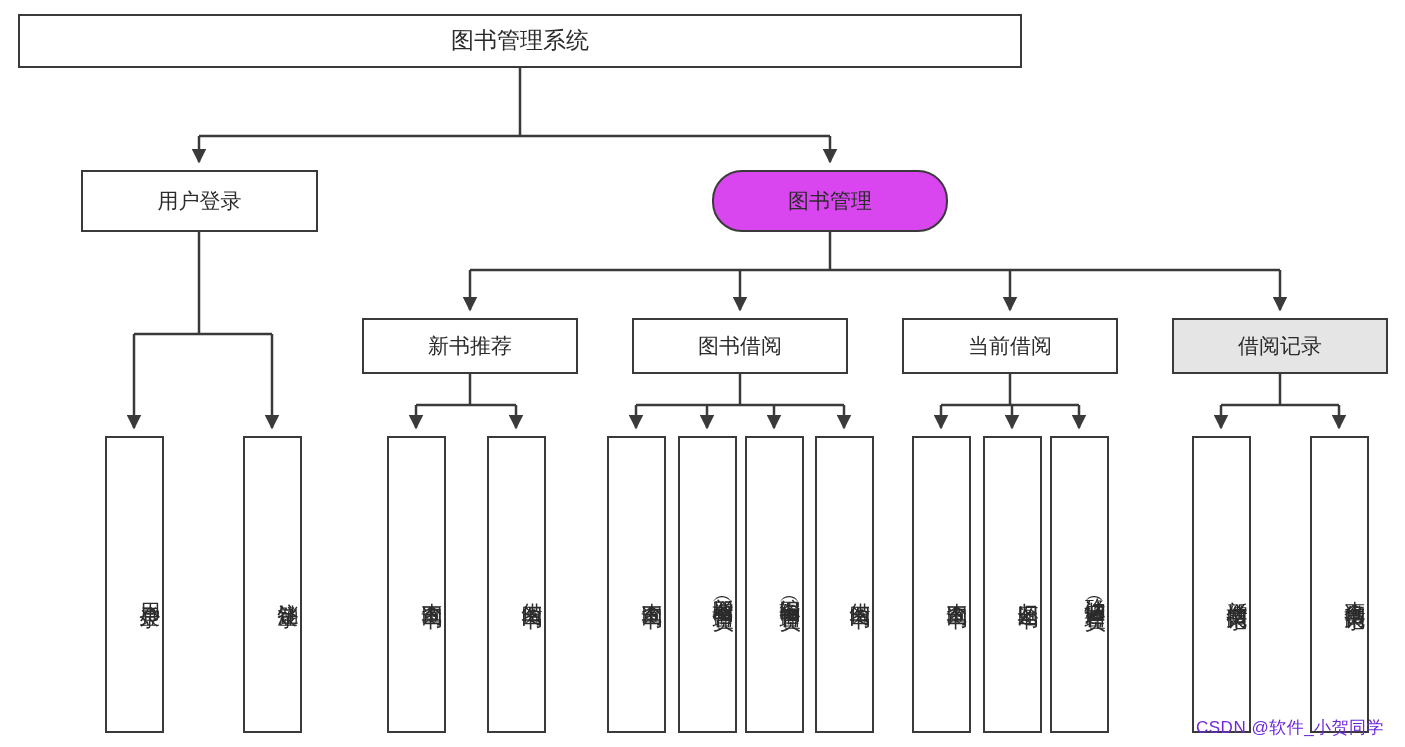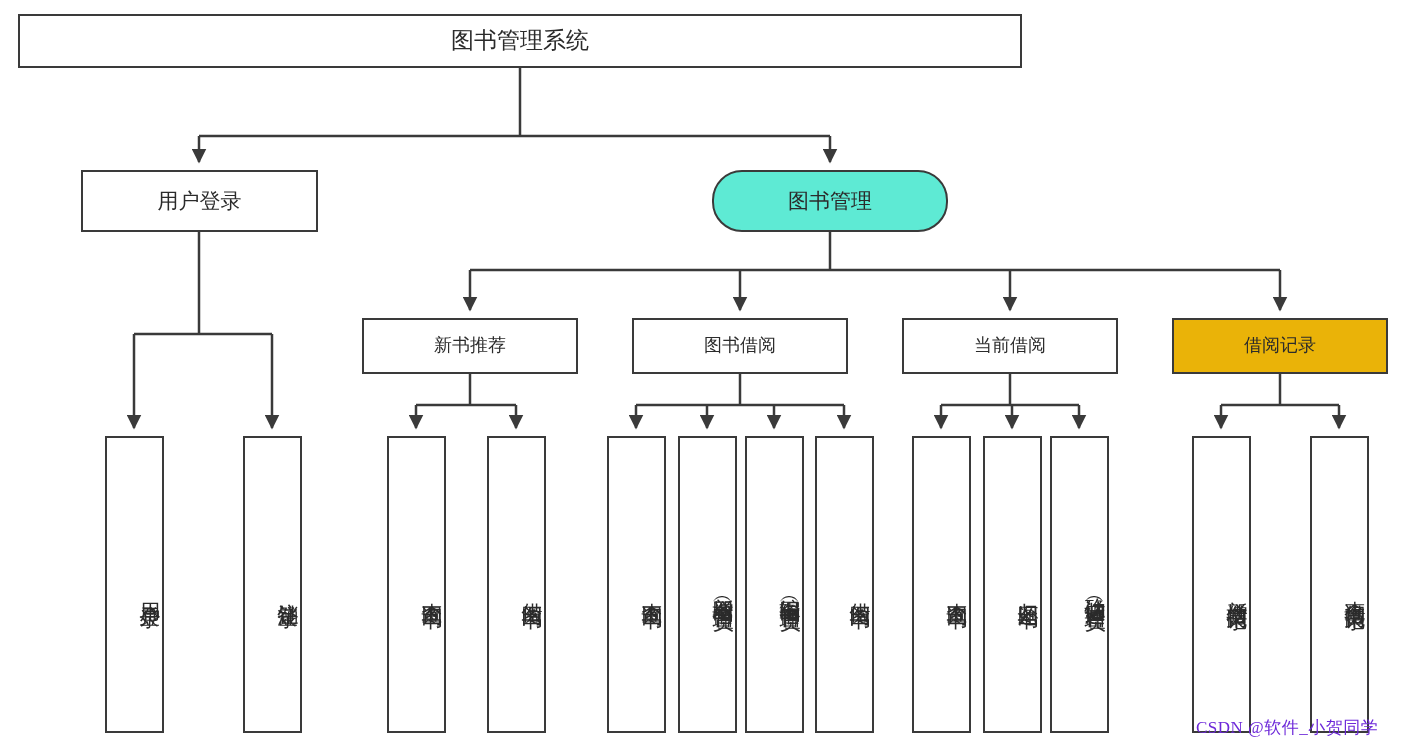--- a/index.html
+++ b/index.html
@@ -10,21 +10,20 @@
   }
   body {
     font-family: "Liberation Sans", "DejaVu Sans", sans-serif;
   }
   #canvas {
     position: relative;
     width: 1405px;
     height: 747px;
     background: #ffffff;
     overflow: hidden;
-    font-family: Liberation Serif, serif;
   }
   #edges {
     position: absolute;
     left: 0;
     top: 0;
     width: 1405px;
     height: 747px;
     pointer-events: none;
   }
   .node {
@@ -39,21 +38,21 @@
     text-align: center;
     line-height: 1.18;
   }
   .node.root {
     font-size: 23px;
   }
   .node.lvl2 {
     font-size: 21px;
   }
   .node.lvl3 {
-    font-size: 18px;
+    font-size: 21px;
   }
   .node.leaf {
     font-size: 21px;
     writing-mode: vertical-rl;
     text-orientation: upright;
     letter-spacing: 2px;
     padding-top: 10px;
     align-items: flex-start;
     justify-content: center;
   }
@@ -116,26 +115,26 @@
       <path d="M 1280 374 L 1280 405"></path>
       <path d="M 1221 405 L 1339 405"></path>
       <path d="M 1221 405 L 1221 428" marker-end="url(#arrow)"></path>
       <path d="M 1339 405 L 1339 428" marker-end="url(#arrow)"></path>
     </g>
   </svg>
 
   <div class="node root" style="left: 18px; top: 14px; width: 1004px; height: 54px; border-color: rgb(58, 58, 58); background: rgb(255, 255, 255); color: rgb(43, 43, 43);">图书管理系统</div>
 
   <div class="node lvl2" style="left: 81px; top: 170px; width: 237px; height: 62px; border-color: rgb(58, 58, 58); background: rgb(255, 255, 255); color: rgb(43, 43, 43);">用户登录</div>
-  <div class="node lvl2" style="left: 712px; top: 170px; width: 236px; height: 62px; border-color: rgb(58, 58, 58); background: #5eead4; color: rgb(43, 43, 43); border-radius: 30px;">图书管理</div>
+  <div class="node lvl2" style="left: 712px; top: 170px; width: 236px; height: 62px; border-color: rgb(58, 58, 58); background: #d946ef; color: rgb(43, 43, 43); border-radius: 30px;">图书管理</div>
 
   <div class="node lvl3" style="left: 362px; top: 318px; width: 216px; height: 56px; border-color: rgb(58, 58, 58); background: rgb(255, 255, 255); color: rgb(43, 43, 43);">新书推荐</div>
   <div class="node lvl3" style="left: 902px; top: 318px; width: 216px; height: 56px; border-color: rgb(58, 58, 58); background: rgb(255, 255, 255); color: rgb(43, 43, 43);">当前借阅</div>
   <div class="node lvl3" style="left: 632px; top: 318px; width: 216px; height: 56px; border-color: rgb(58, 58, 58); background: rgb(255, 255, 255); color: rgb(43, 43, 43);">图书借阅</div>
-  <div class="node lvl3" style="left: 1172px; top: 318px; width: 216px; height: 56px; border-color: rgb(58, 58, 58); background: #eab308; color: rgb(43, 43, 43);">借阅记录</div>
+  <div class="node lvl3" style="left: 1172px; top: 318px; width: 216px; height: 56px; border-color: rgb(58, 58, 58); background: #e5e5e5; color: rgb(43, 43, 43);">借阅记录</div>
 
   <div class="node leaf" style="left: 105px; top: 436px; width: 59px; height: 297px; border-color: rgb(58, 58, 58); background: rgb(255, 255, 255); color: rgb(43, 43, 43);">用户登录</div>
   <div class="node leaf" style="left: 243px; top: 436px; width: 59px; height: 297px; border-color: rgb(58, 58, 58); background: rgb(255, 255, 255); color: rgb(43, 43, 43);">注销登录</div>
   <div class="node leaf" style="left: 387px; top: 436px; width: 59px; height: 297px; border-color: rgb(58, 58, 58); background: rgb(255, 255, 255); color: rgb(43, 43, 43);">查询图书</div>
   <div class="node leaf" style="left: 487px; top: 436px; width: 59px; height: 297px; border-color: rgb(58, 58, 58); background: rgb(255, 255, 255); color: rgb(43, 43, 43);">借阅图书</div>
   <div class="node leaf" style="left: 607px; top: 436px; width: 59px; height: 297px; border-color: rgb(58, 58, 58); background: rgb(255, 255, 255); color: rgb(43, 43, 43);">查询图书</div>
   <div class="node leaf" style="left: 678px; top: 436px; width: 59px; height: 297px; border-color: rgb(58, 58, 58); background: rgb(255, 255, 255); color: rgb(43, 43, 43);">新增图书（管理员）</div>
   <div class="node leaf" style="left: 745px; top: 436px; width: 59px; height: 297px; border-color: rgb(58, 58, 58); background: rgb(255, 255, 255); color: rgb(43, 43, 43);">编辑图书（管理员）</div>
   <div class="node leaf" style="left: 815px; top: 436px; width: 59px; height: 297px; border-color: rgb(58, 58, 58); background: rgb(255, 255, 255); color: rgb(43, 43, 43);">借阅图书</div>
   <div class="node leaf" style="left: 912px; top: 436px; width: 59px; height: 297px; border-color: rgb(58, 58, 58); background: rgb(255, 255, 255); color: rgb(43, 43, 43);">查询图书</div>

